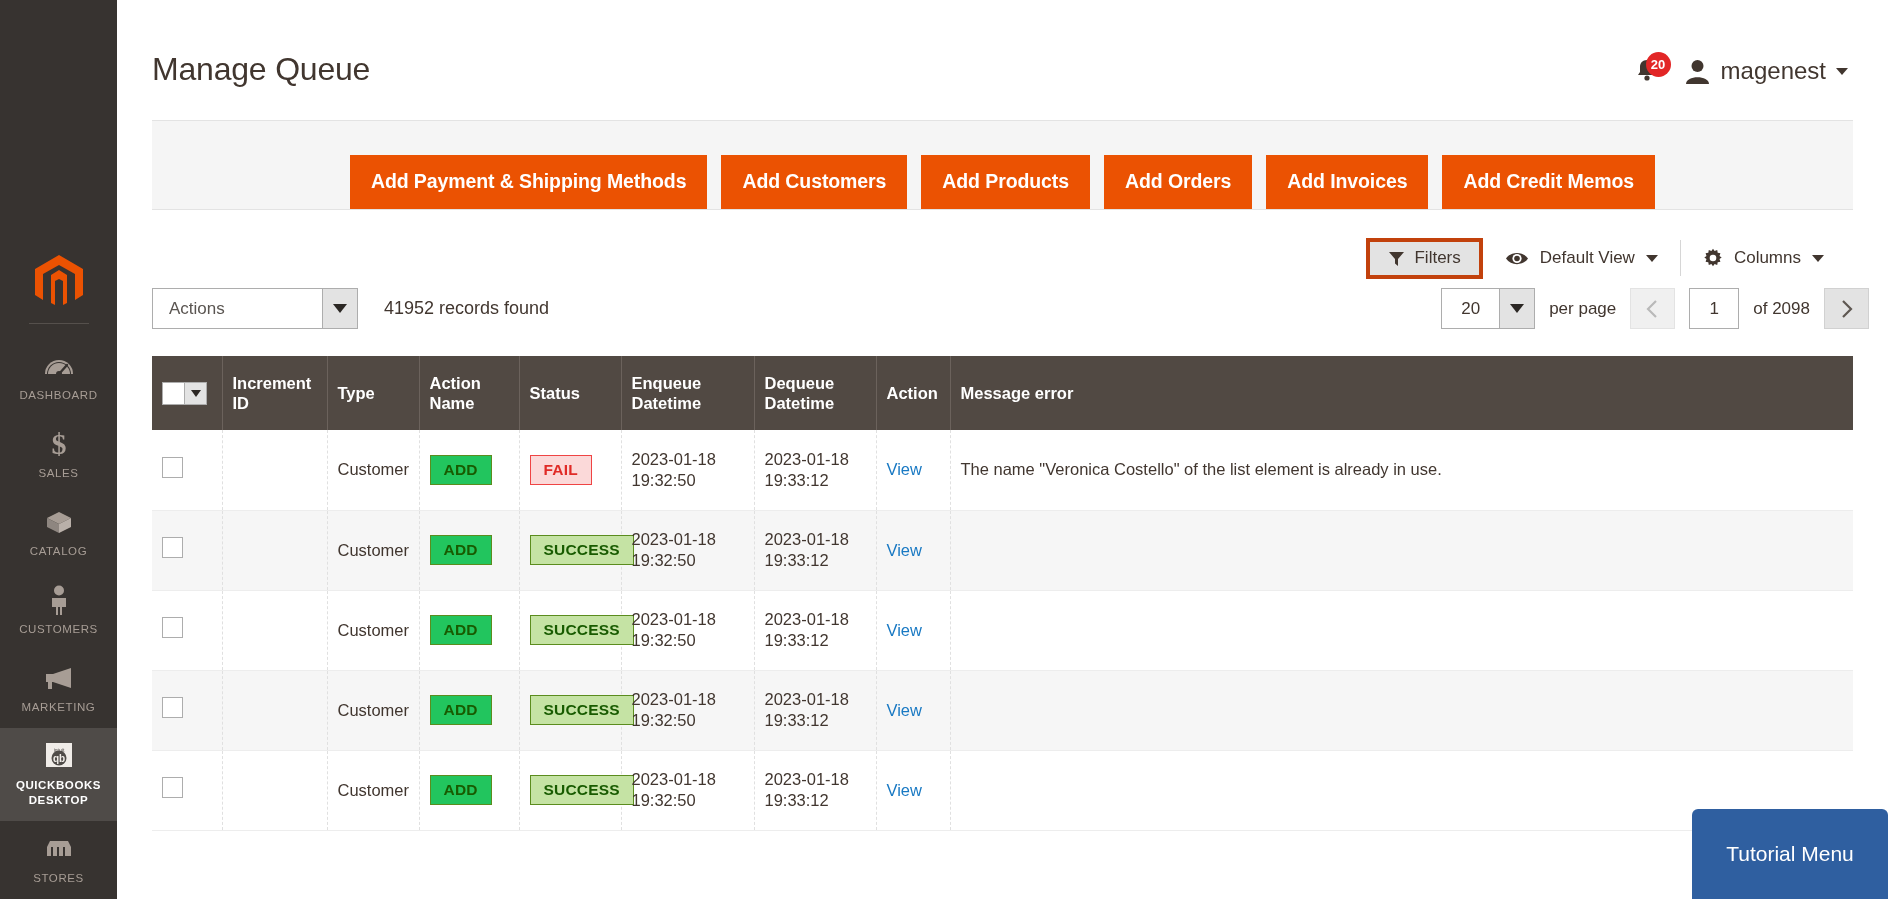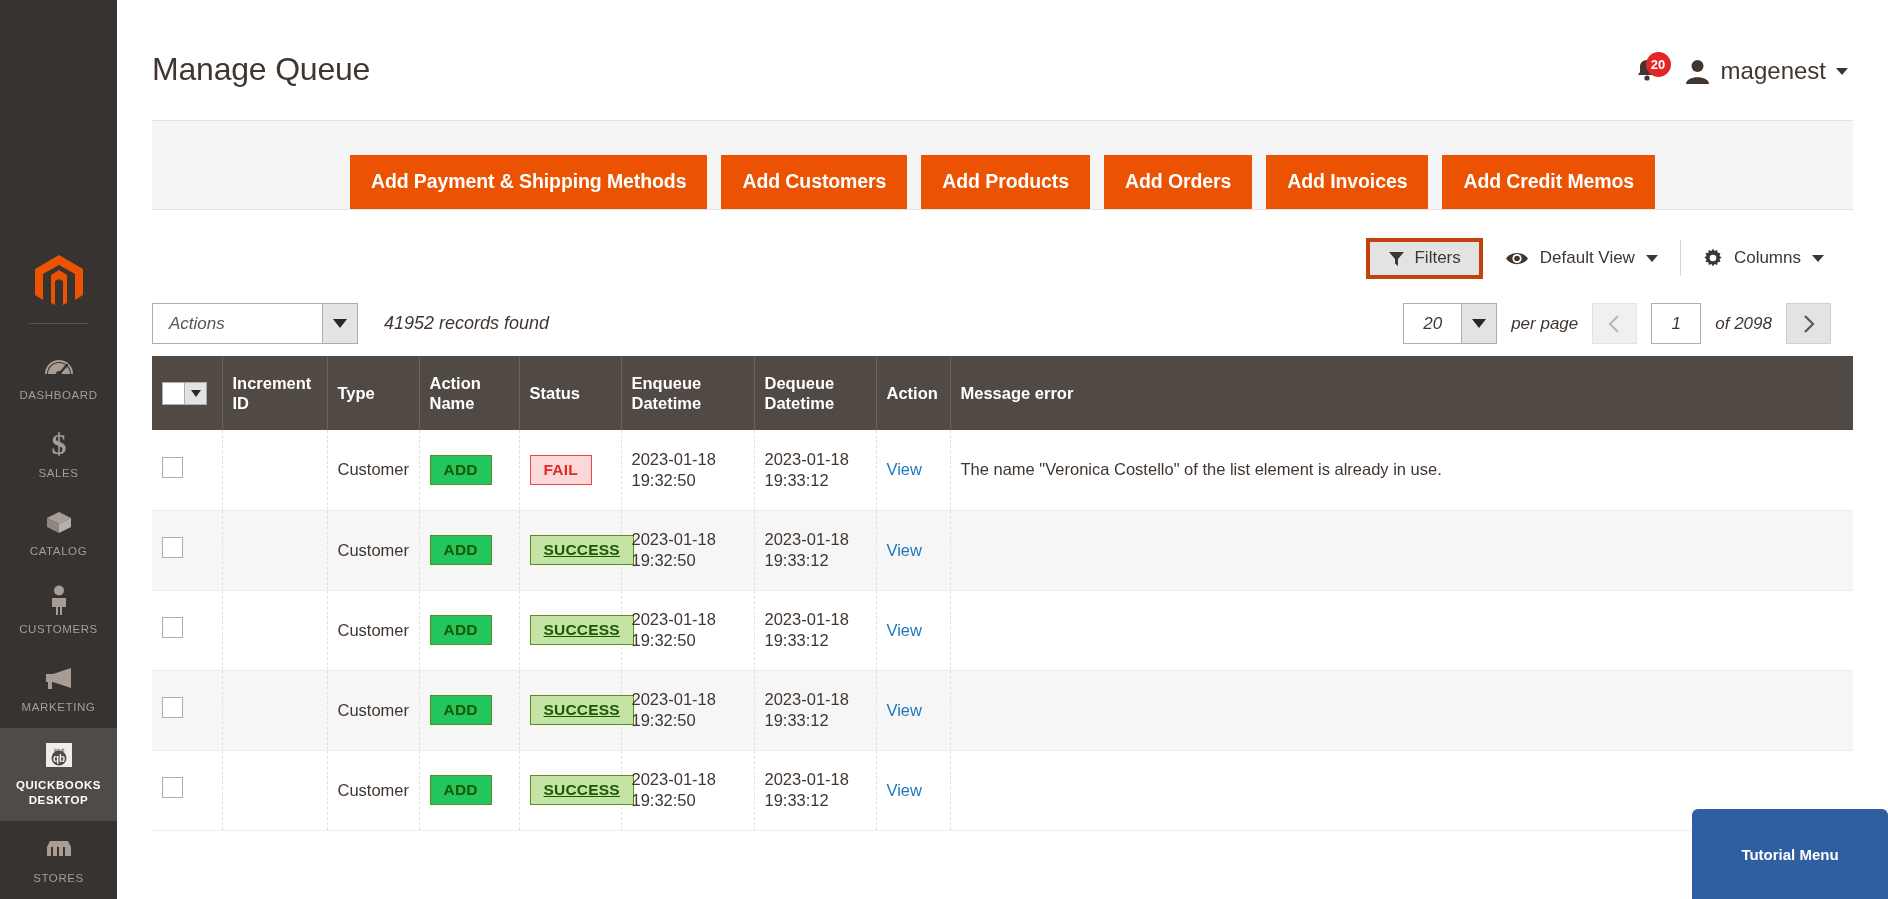--- a/index.html
+++ b/index.html
@@ -121,24 +121,23 @@
   }
   .tb-link {
     display:flex; align-items:center; gap:11px;
     padding: 0 22px; height: 41px; cursor:pointer;
     font-size: 17px; color:#41362f;
   }
   .tb-sep { width:1px; height:36px; background:#d6d6d6; }
 
   
   .actions-row {
-    display:flex; align-items:flex-end; justify-content:space-between;
-    padding: 6px 57px 0 35px;
+    display:flex; align-items:flex-start; justify-content:space-between;
+    padding: 6px 19px 0 35px;
     height: 62px;
-    font-style: italic;
   }
   .actions-left { display:flex; align-items:center; gap:26px; }
   .select-box { display:flex; height: 41px; cursor:pointer; }
   .select-field {
     width: 170px; border:1px solid #adadad; border-right:none;
     background:#fff; display:flex; align-items:center;
     padding-left: 16px; font-size:17px; color:#5a5551;
   }
   .select-arrow {
     width: 36px; border:1px solid #adadad; background:#e3e3e3;
@@ -202,32 +201,32 @@
     width: 22px; height: 23px; background:#e3e3e3; border:1px solid #adadad; border-left:none;
     display:flex; align-items:center; justify-content:center;
   }
   .th-cb-arrow i { width:0;height:0;border-left:5px solid transparent;border-right:5px solid transparent;border-top:7px solid #2b2724; display:block; }
 
   .badge {
     display:inline-block; font-size:15.5px; font-weight:700;
     padding: 5px 13px; line-height:18px; letter-spacing:0.2px;
   }
   .badge-add { background:#22c55e; border:1px solid #5b8c1e; color:#185b00; }
-  .badge-success { background:#c5e3a4; border:1px solid #5b8c1e; color:#185b00;text-decoration:underline; }
+  .badge-success { background:#c5e3a4; border:1px solid #5b8c1e; color:#185b00; }
   .badge-fail { background:#fbd9d9; border:1px solid #ef4444; color:#e02b27; }
   .view-link { color:#1979c3; cursor:pointer; font-size:16.5px; }
   .dt { white-space: pre-line; }
 
   
   .tutorial-menu {
     position:absolute; right: 0px; bottom: 0px;
     width: 196px; height: 90px;
     background:#2f5fa0; border-radius: 6px 6px 0 0;
     display:flex; align-items:center; justify-content:center;
-    color:#ffffff; font-size:15px; font-weight:700;
+    color:#ffffff; font-size:21px; font-weight:400;
     cursor:pointer;
   }
 </style>
 </head>
 <body>
 
 <div id="app">
 
   <nav class="sidebar">
     <div class="logo-wrap">

